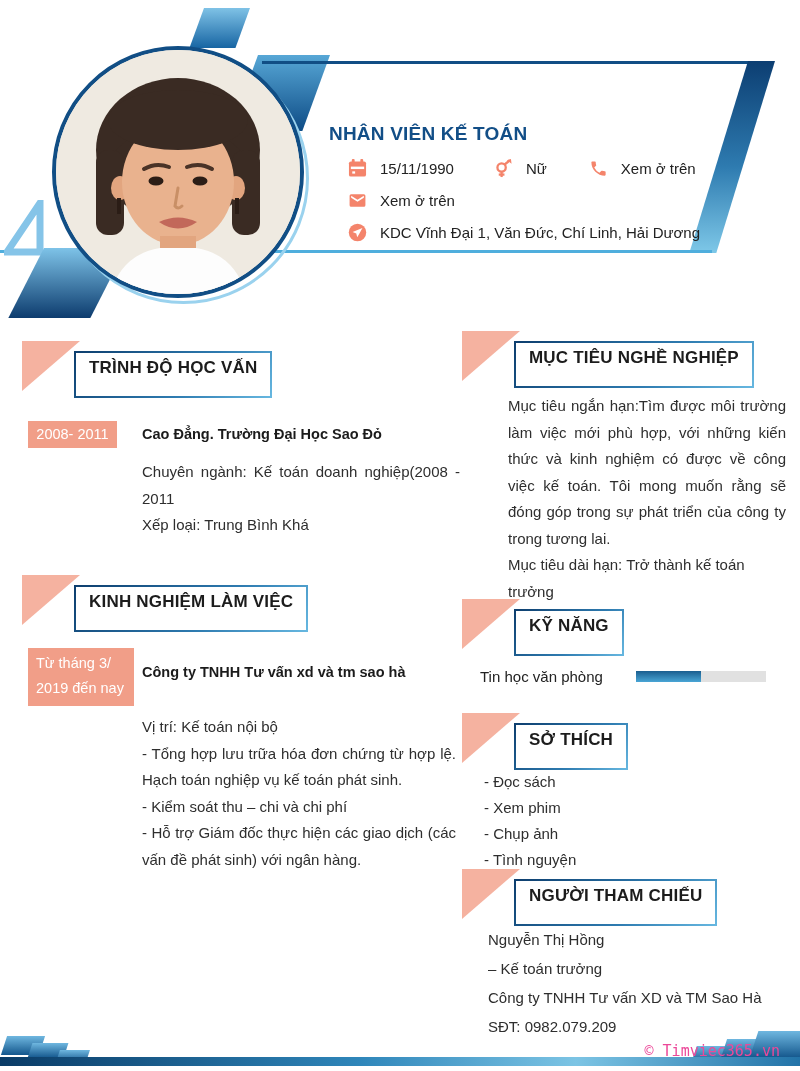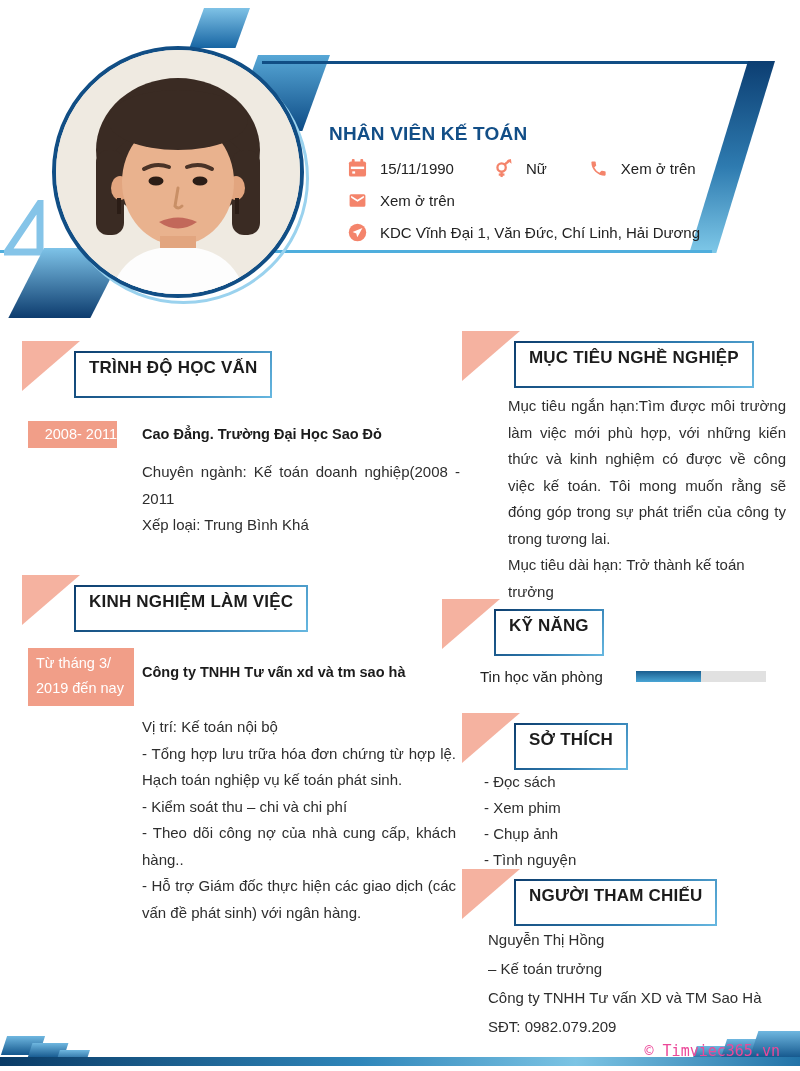--- a/index.html
+++ b/index.html
@@ -49,21 +49,21 @@
   .sec { position:absolute; }
   .sec-tri { position:absolute; left:-10px; top:-10px; width:58px; height:50px;
              background:#F5B2A0; clip-path:polygon(0 0,100% 0,0 100%); }
   .sec-box { position:relative; display:inline-block; background:#fff;
              border:2px solid; border-image:linear-gradient(135deg,#0D3E6E 0%,#2E7BB0 60%,#66B7E0 100%) 1;
              padding:5px 13px 18px; font-size:17px; font-weight:700; color:#1c1c1c;
              letter-spacing:.2px; white-space:nowrap;margin-left:42px; }
 
   
   .badge { position:absolute; background:#F19E88; color:#fff; font-size:14.5px; }
-  .badge-edu { left:28px; top:421px; width:89px; height:27px; line-height:27px; text-align:right; }
+  .badge-edu { left:28px; top:421px; width:89px; height:27px; line-height:27px; text-align:center; }
   .badge-exp { left:28px; top:648px; width:106px; padding:3px 8px 5px; line-height:25px; }
   .entry-title { position:absolute; font-size:14.5px; font-weight:700; color:#1b1b1b; }
   .body-text { position:absolute; font-size:15px; color:#2E2E2E; line-height:26.5px; }
   .body-text p { text-align:justify; }
   .plain p { text-align:left; }
 
   .skill-row { position:absolute; left:480px; top:668px; width:286px;
                display:flex; align-items:center; justify-content:space-between; }
   .skill-label { font-size:15px; color:#222; }
   .skill-bar { position:relative; width:130px; height:11px; background:#E1E1E1; }
@@ -177,34 +177,33 @@
   <div class="sec" style="left:32px; top:585px;border-radius:7px;">
     <div class="sec-tri"></div>
     <div class="sec-box">KINH NGHIỆM LÀM VIỆC</div>
   </div>
   <div class="badge badge-exp">Từ tháng 3/ 2019 đến nay</div>
   <div class="entry-title" style="left:142px; top:664px; width:320px;">Công ty TNHH Tư vấn xd và tm sao hà</div>
   <div class="body-text" style="left:142px; top:714px; width:314px;">
     <p>Vị trí: Kế toán nội bộ</p>
     <p>- Tổng hợp lưu trữa hóa đơn chứng từ hợp lệ. Hạch toán nghiệp vụ kế toán phát sinh.</p>
     <p>- Kiểm soát thu – chi và chi phí</p>
-    <p>- Theo dõi công nợ của nhà cung cấp, khách hàng..</p>
     <p>- Hỗ trợ Giám đốc thực hiện các giao dịch (các vấn đề phát sinh) với ngân hàng.</p>
   </div>
 
   <div class="sec" style="left:472px; top:341px;">
     <div class="sec-tri"></div>
     <div class="sec-box">MỤC TIÊU NGHỀ NGHIỆP</div>
   </div>
   <div class="body-text" style="left:488px; top:393px; width:278px;margin-left:20px;">
     <p>Mục tiêu ngắn hạn:Tìm được môi trường làm việc mới phù hợp, với những kiến thức và kinh nghiệm có được về công việc kế toán. Tôi mong muốn rằng sẽ đóng góp trong sự phát triển của công ty trong tương lai.</p>
     <p style="text-align:left;">Mục tiêu dài hạn: Trở thành kế toán trưởng</p>
   </div>
 
-  <div class="sec" style="left:452px; top:609px;">
+  <div class="sec" style="left:472px; top:609px;">
     <div class="sec-tri"></div>
     <div class="sec-box">KỸ NĂNG</div>
   </div>
   <div class="skill-row">
     <span class="skill-label">Tin học văn phòng</span>
     <span class="skill-bar">
       <span class="skill-fill" style="width: 50%;"></span>
     </span>
   </div>
 

